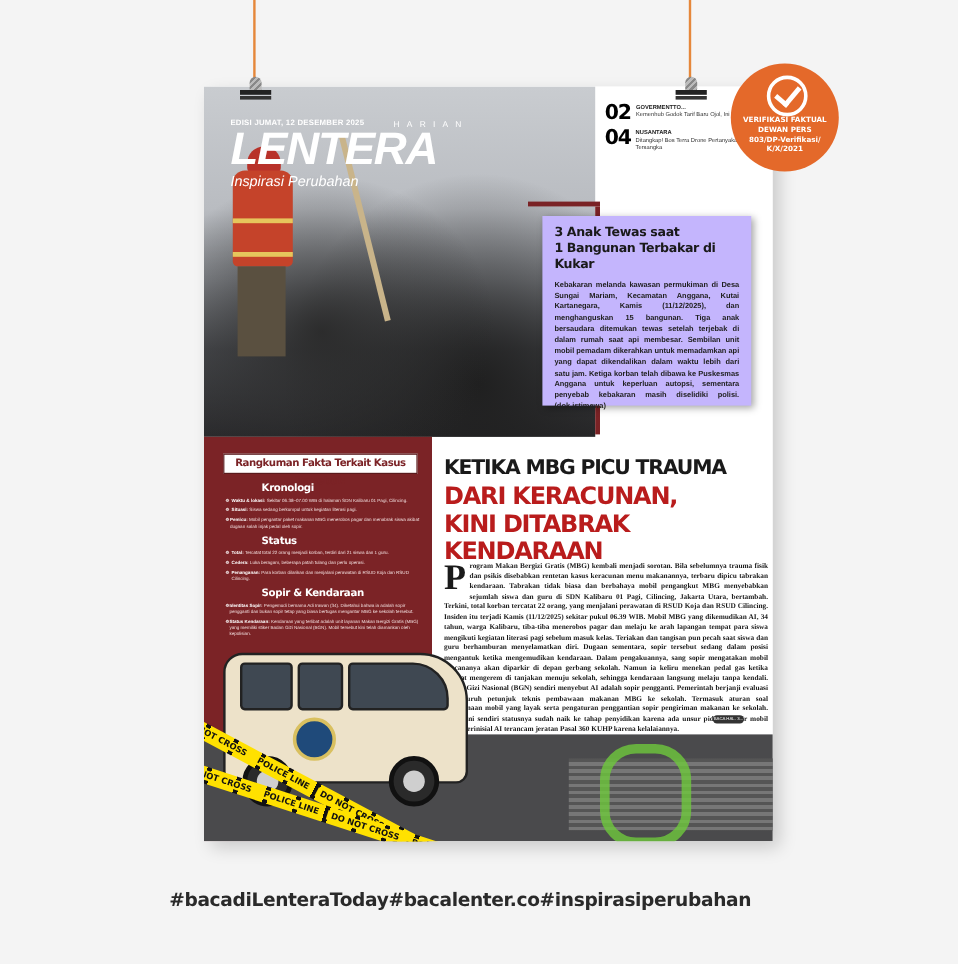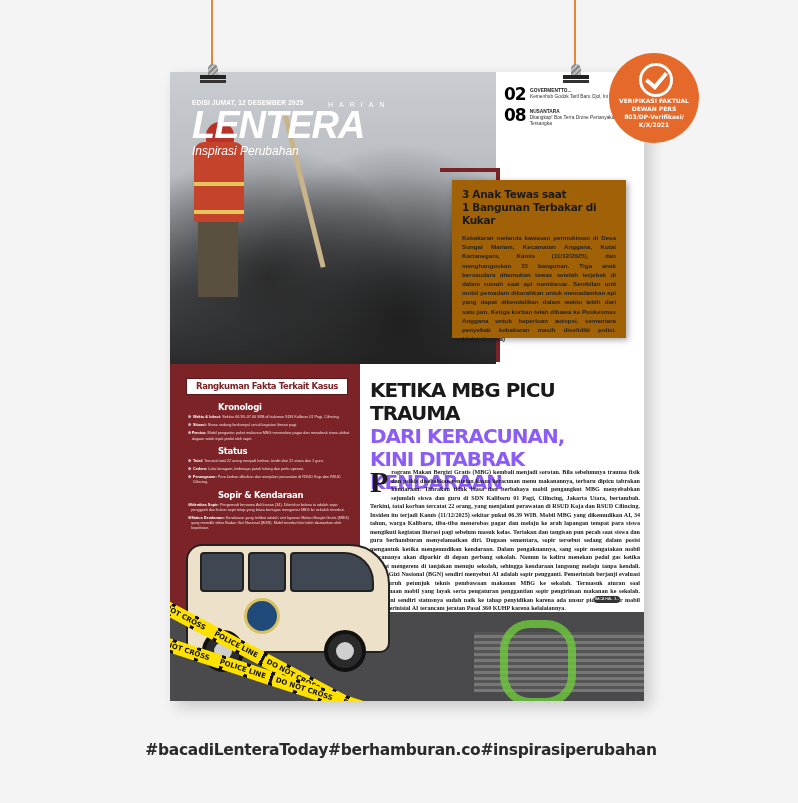--- a/index.html
+++ b/index.html
@@ -25,53 +25,53 @@
   .mast-harian{position:absolute;left:158px;top:29px;font-size:7px;color:#fff;letter-spacing:6px;}
   .mast-title{position:absolute;left:22px;top:34px;font-size:38px;font-weight:900;font-style:italic;color:#fff;letter-spacing:-1px;line-height:1;}
   .mast-tag{position:absolute;left:22px;top:72px;font-size:12px;color:#fff;font-style:italic;}
   .toc{position:absolute;left:334px;top:14px;width:150px;}
   .toc-item{display:flex;align-items:flex-start;margin-bottom:4px;}
   .toc-num{font-size:17px;font-weight:900;color:#000000;width:22px;font-family:"DejaVu Sans",sans-serif;letter-spacing:-1px;line-height:17px;}
   .toc-text{font-size:4.8px;line-height:6px;color:#333;margin-left:4px;margin-top:2px;}
   .toc-cat{font-weight:bold;color:#222;}
   .divider-v{position:absolute;left:326px;top:100px;width:4px;height:190px;background:#7a2225;}
   .divider-h{position:absolute;left:270px;top:96px;width:60px;height:4px;background:#7a2225;}
-  .news-box{position:absolute;left:282px;top:108px;width:174px;height:158px;background:#a16207;box-shadow:2px 2px 6px rgba(0,0,0,.35);padding:8px 10px;box-sizing:border-box;}
+  .news-box{position:absolute;left:282px;top:108px;width:174px;height:158px;background:#c4b5fd;box-shadow:2px 2px 6px rgba(0,0,0,.35);padding:8px 10px;box-sizing:border-box;}
   .news-title{font-family:"DejaVu Sans",sans-serif;font-weight:bold;font-size:10.5px;line-height:13px;color:#1a1a1a;letter-spacing:-.3px;}
   .news-body{margin-top:6px;font-size:6.2px;line-height:9.2px;color:#222;text-align:justify;font-weight:bold;}
   .red-panel{position:absolute;left:0;top:292px;width:190px;height:337px;background:#7b2326;}
   .summary-head{position:absolute;left:16px;top:14px;width:160px;height:15px;background:#fff;border:1px solid #5a1a1c;font-family:"DejaVu Sans",sans-serif;font-weight:bold;font-size:8.5px;color:#7b2326;text-align:center;line-height:15px;letter-spacing:-.4px;}
   .summary{position:absolute;left:18px;top:34px;width:164px;color:#fff;}
   .sec-title{font-family:"DejaVu Sans",sans-serif;font-weight:bold;font-size:8.5px;margin:4px 0 3px;letter-spacing:-.3px;padding-left:30px;}
   .fact{font-size:3.8px;line-height:5.2px;margin-bottom:3px;display:flex;}
   .fact .b{display:inline-block;width:5px;}
   .fact strong{font-weight:bold;}
   .fact-txt{color:#f0dcdc;}
   .headline{position:absolute;left:200px;top:307px;width:270px;font-family:"DejaVu Sans",sans-serif;font-weight:bold;letter-spacing:-1px;line-height:23px;}
-  .hl1{font-size:20px;color:#1a1a1a;}
-  .hl2{font-size:20px;color:#8b5cf6;}
+  .hl1{font-size:17px;color:#1a1a1a;}
+  .hl2{font-size:20px;color:#b91c1c;}
   .article{position:absolute;left:200px;top:396px;width:270px;font-family:"Liberation Serif",serif;font-size:6.1px;line-height:8.5px;color:#1a1a1a;text-align:justify;font-weight:bold;}
   .dropcap{float:left;font-size:30px;line-height:24px;font-weight:bold;margin:2px 3px 0 0;color:#1a1a1a;}
   .read-more{position:absolute;left:424px;top:524px;width:26px;height:7px;border-radius:4px;background:#333;color:#fff;font-size:3.6px;line-height:7px;text-align:center;}
   .street{position:absolute;left:0;top:540px;width:474px;height:89px;background:#4a4a4c;}
   .van{position:absolute;left:16px;top:466px;width:210px;height:135px;}
   .van-body{position:absolute;left:0;top:6px;width:200px;height:105px;background:#ede2c9;border:2px solid #222;border-radius:16px 40px 10px 10px;}
   .van-window{position:absolute;top:14px;height:36px;background:#3f4852;border:2px solid #222;border-radius:4px;}
   .van-wheel{position:absolute;width:34px;height:34px;border-radius:50%;background:#2a2a2a;border:4px solid #111;}
   .van-wheel:after{content:"";position:absolute;left:8px;top:8px;width:18px;height:18px;border-radius:50%;background:#cfcfcf;}
   .emblem{position:absolute;left:58px;top:60px;width:30px;height:30px;border-radius:50%;background:#1f4a7a;border:3px solid #d9c060;}
   .tape{position:absolute;height:14px;background:repeating-linear-gradient(90deg,#ffe100 0 22px,#111 22px 26px);color:#111;font-size:7px;font-weight:bold;line-height:14px;white-space:nowrap;overflow:hidden;font-family:"DejaVu Sans",sans-serif;}
   .tape span{background:#ffe100;padding:0 3px;}
   .sacks{position:absolute;left:304px;top:560px;width:170px;height:60px;background:repeating-linear-gradient(0deg,#777 0 3px,#555 3px 6px);}
   .slime{position:absolute;left:330px;top:548px;width:60px;height:70px;border:8px solid rgba(110,200,60,.8);border-radius:30px;}
   .badge{position:absolute;left:609px;top:53px;width:90px;height:90px;border-radius:50%;background:#e4692a;color:#fff;text-align:center;}
   .badge-check{position:absolute;left:30px;top:10px;width:28px;height:28px;border:3px solid #fff;border-radius:50%;}
   .badge-check:after{content:"";position:absolute;left:8px;top:2px;width:9px;height:16px;border-right:4px solid #fff;border-bottom:4px solid #fff;transform:rotate(40deg);}
   .badge-text{position:absolute;left:0;top:44px;width:90px;font-family:"DejaVu Sans",sans-serif;font-size:6px;line-height:8px;font-weight:bold;}
-  .hashtags{position:absolute;left:141px;top:741px;width:520px;display:flex;justify-content:center;font-family:"DejaVu Sans",sans-serif;font-weight:bold;font-size:15.5px;color:#2a2a2a;letter-spacing:-.3px;}
+  .hashtags{position:absolute;left:141px;top:741px;width:520px;display:flex;justify-content:flex-start;font-family:"DejaVu Sans",sans-serif;font-weight:bold;font-size:15.5px;color:#2a2a2a;letter-spacing:-.3px;}
 </style>
 </head>
 <body>
 
 <div class="string" style="left:211px;"></div>
 <div class="string" style="left:574px;"></div>
 <div class="clip" style="left:200px;top:64px;z-index:5;">
     <div class="ring"></div>
     <div class="bar"></div>
     <div class="bar2"></div>
@@ -102,21 +102,21 @@
 
   <div class="toc">
     <div class="toc-item">
       <div class="toc-num">02</div>
       <div class="toc-text">
           <div class="toc-cat">GOVERMENTTO...</div>
           <div>Kemenhub Godok Tarif Baru Ojol, Ini Bocorannya</div>
         </div>
     </div>
     <div class="toc-item">
-      <div class="toc-num">08</div>
+      <div class="toc-num">04</div>
       <div class="toc-text">
           <div class="toc-cat">NUSANTARA</div>
           <div>Ditangkap! Bos Terra Drone Pertanyakan Penetapan Tersangka</div>
         </div>
     </div>
   </div>
 
   <div class="divider-h"></div>
   <div class="divider-v"></div>
 
@@ -204,15 +204,15 @@
   <div class="badge-text">
     <div>VERIFIKASI FAKTUAL</div>
     <div>DEWAN PERS</div>
     <div>803/DP-Verifikasi/</div>
     <div>K/X/2021</div>
   </div>
 </div>
 
 <div class="hashtags">
   <span>#bacadiLenteraToday</span>
-  <span>#berhamburan.co</span>
+  <span>#bacalenter.co</span>
   <span>#inspirasiperubahan</span>
 </div>
 
 </body></html>

